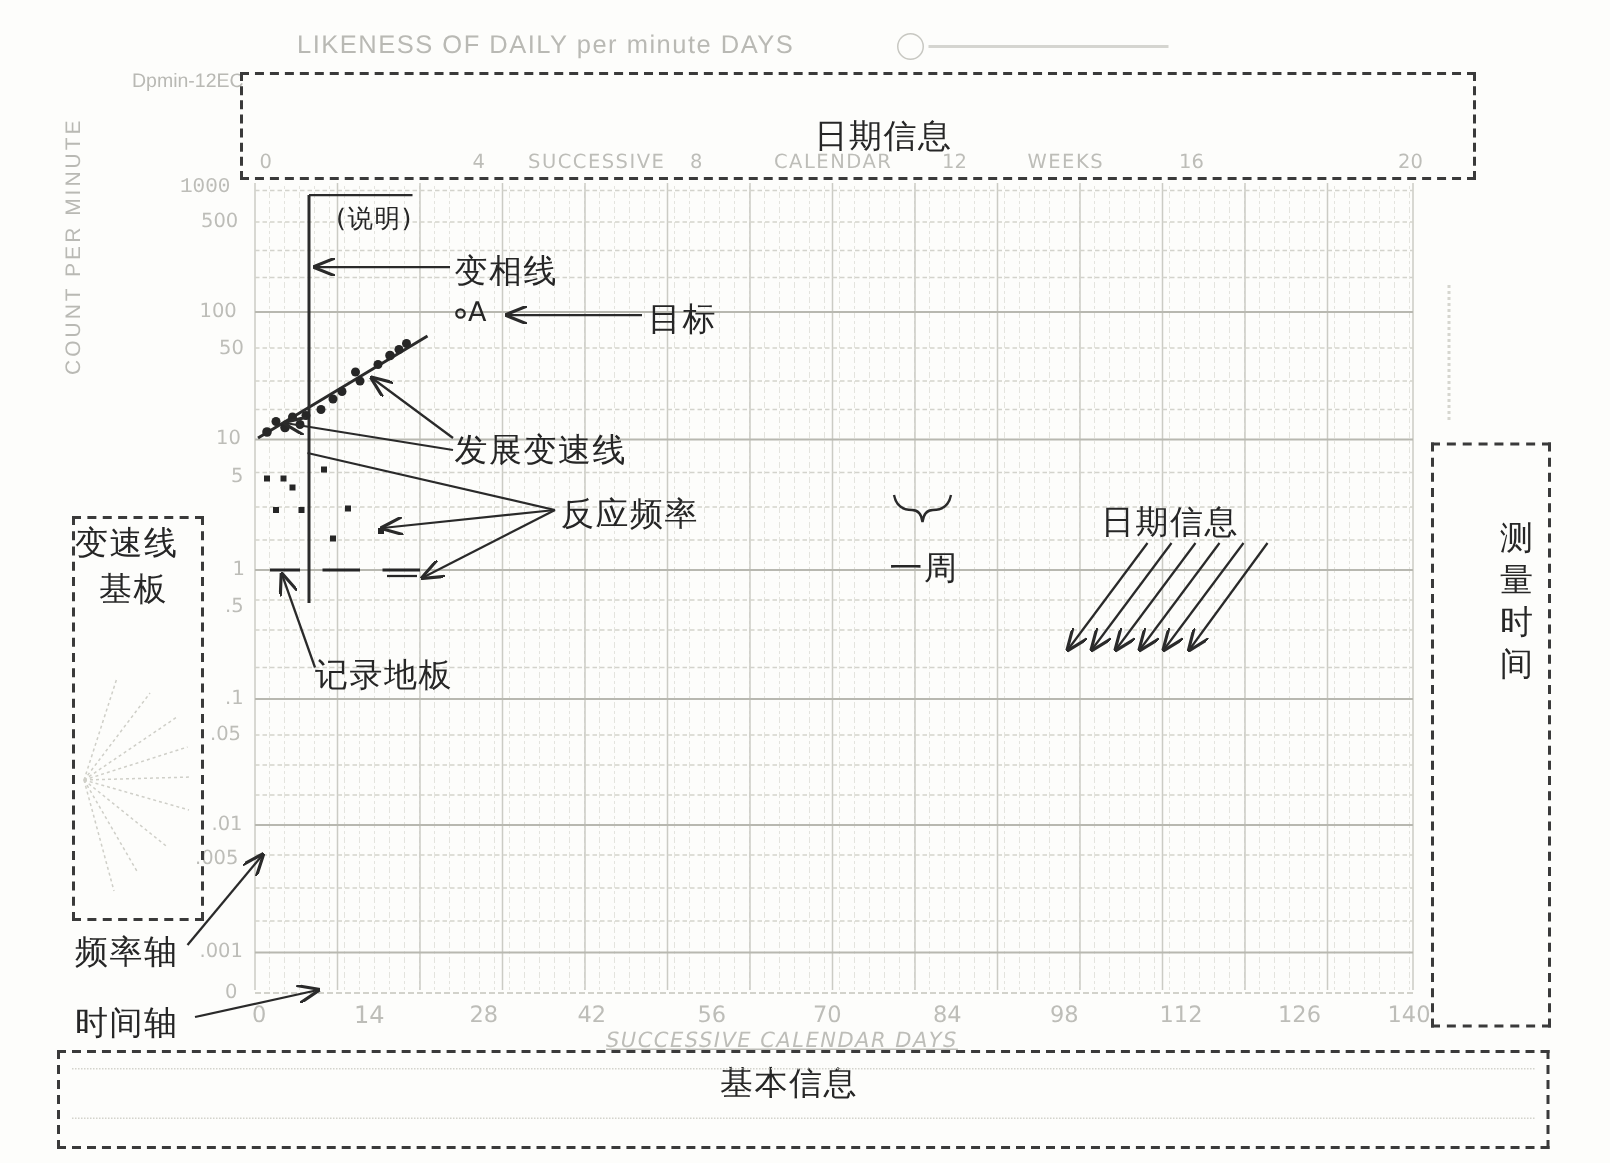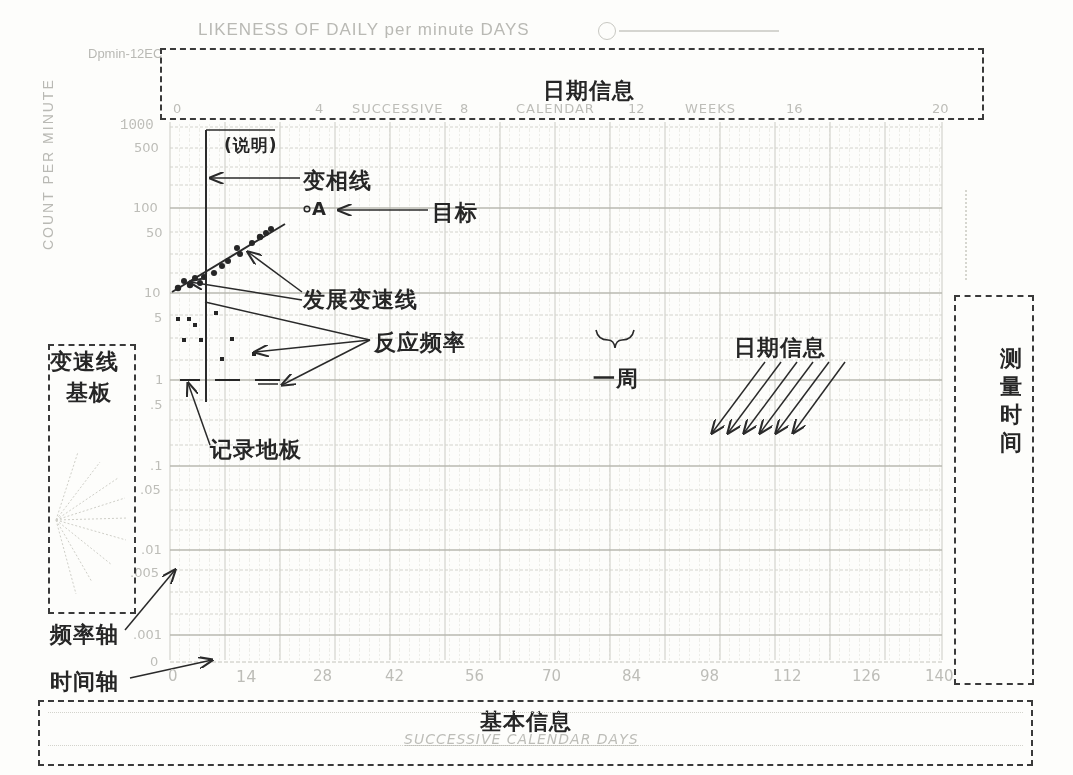--- a/index.html
+++ b/index.html
@@ -1,21 +1,21 @@
 <!DOCTYPE html>
 <html><head>
 <meta charset="utf-8">
 <style>
   html, body { margin:0; padding:0; background:#fdfdfb; }
   body { width:1073px; height:775px; position:relative; overflow:hidden;
          font-family:"DejaVu Sans","Liberation Sans",sans-serif; color:#222; }
   .faint { color:#b9b9b4; font-family:"Liberation Sans",sans-serif; }
   .abs { position:absolute; }
   .dbox { position:absolute; border:2px dashed #3a3a3a; box-sizing:border-box; }
-  .cn { position:absolute; font-weight:bold; color:#262626; font-size:22px; letter-spacing:1px; white-space:nowrap; }
+  .cn { position:absolute; font-weight:normal; color:#262626; font-size:22px; letter-spacing:1px; white-space:nowrap; }
   .cn-sm { font-size:17px;padding-left:16px; }
   .tick { position:absolute; font-size:13px; color:#bdbdb8; white-space:nowrap; }
   svg { position:absolute; left:0; top:0; }
 </style>
 </head>
 <body>
 
 <div class="abs faint" style="left:198px; top:20px; font-size:17px; letter-spacing:1px;">LIKENESS OF DAILY per minute DAYS</div>
 <div class="abs faint" style="left:598px; top:22px; width:190px; height:22px; font-size:9px; color:#c8c8c2; border-left:0;">
   <span style="display:inline-block;width:16px;height:16px;border:1px solid #c8c8c2;border-radius:50%;vertical-align:middle;"></span>
@@ -203,21 +203,21 @@
 <div class="tick" style="left:236px; top:667px; font-size:16px;">14</div>
 <div class="tick" style="left:313px; top:667px; font-size:15px;">28</div>
 <div class="tick" style="left:385px; top:667px; font-size:15px;">42</div>
 <div class="tick" style="left:465px; top:667px; font-size:15px;">56</div>
 <div class="tick" style="left:542px; top:667px; font-size:15px;">70</div>
 <div class="tick" style="left:622px; top:667px; font-size:15px;">84</div>
 <div class="tick" style="left:700px; top:667px; font-size:15px;">98</div>
 <div class="tick" style="left:773px; top:667px; font-size:15px;">112</div>
 <div class="tick" style="left:852px; top:667px; font-size:15px;">126</div>
 <div class="tick" style="left:925px; top:667px; font-size:15px;">140</div>
-<div class="tick" style="left:404px; top:686px; font-size:14px; letter-spacing:1px; font-style:italic; text-decoration:underline;margin-top:45px;">SUCCESSIVE CALENDAR DAYS</div>
+<div class="tick" style="left:404px; top:686px; font-size:14px; letter-spacing:1px; font-style:italic; text-decoration:underline;">SUCCESSIVE CALENDAR DAYS</div>
 
 <div class="cn cn-sm" style="left:208px; top:134px;">(说明)</div>
 <div class="cn" style="left:303px; top:166px;">变相线</div>
 <div class="cn" style="left:312px; top:198px; font-size:18px;">A</div>
 <div class="cn" style="left:432px; top:198px;">目标</div>
 <div class="cn" style="left:303px; top:285px;">发展变速线</div>
 <div class="cn" style="left:374px; top:328px;">反应频率</div>
 <div class="cn" style="left:210px; top:435px;">记录地板</div>
 <div class="cn" style="left:593px; top:364px;">一周</div>
 <div class="cn" style="left:734px; top:333px;">日期信息</div>

